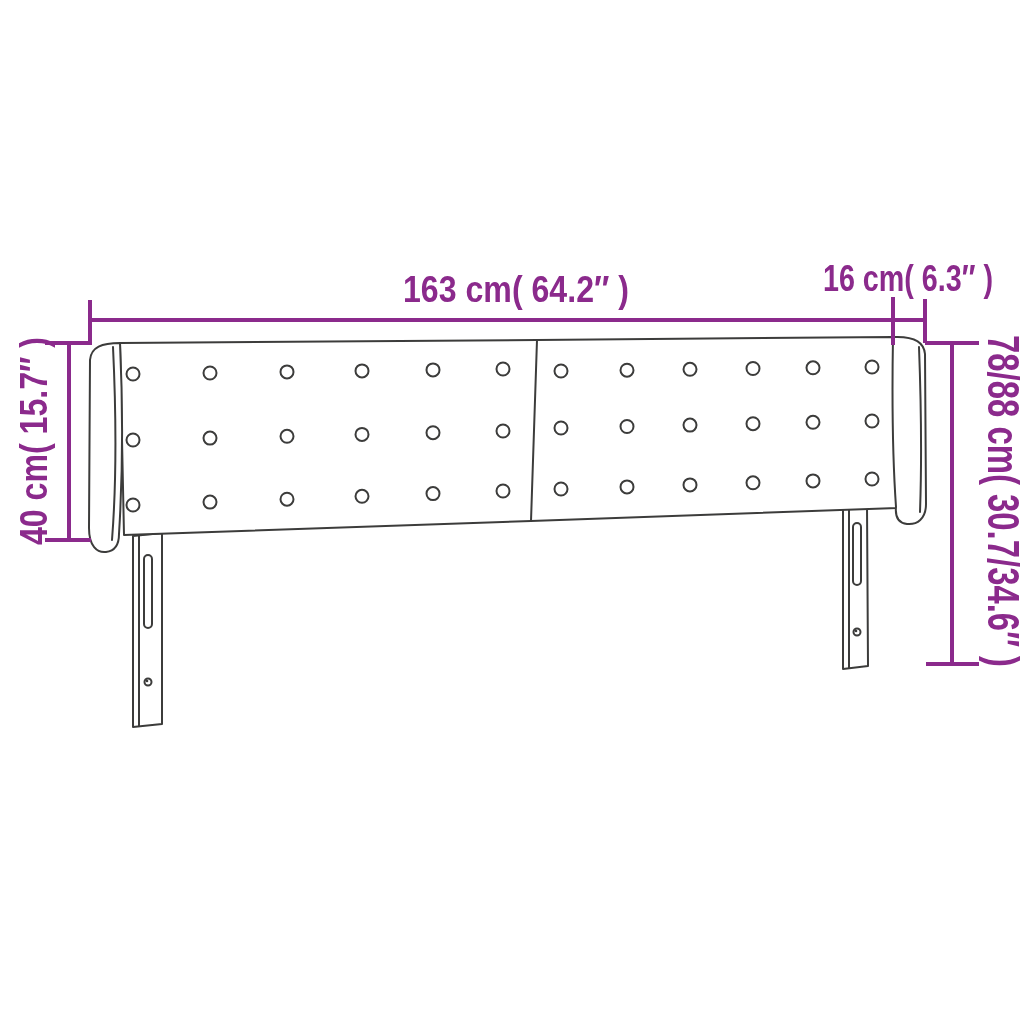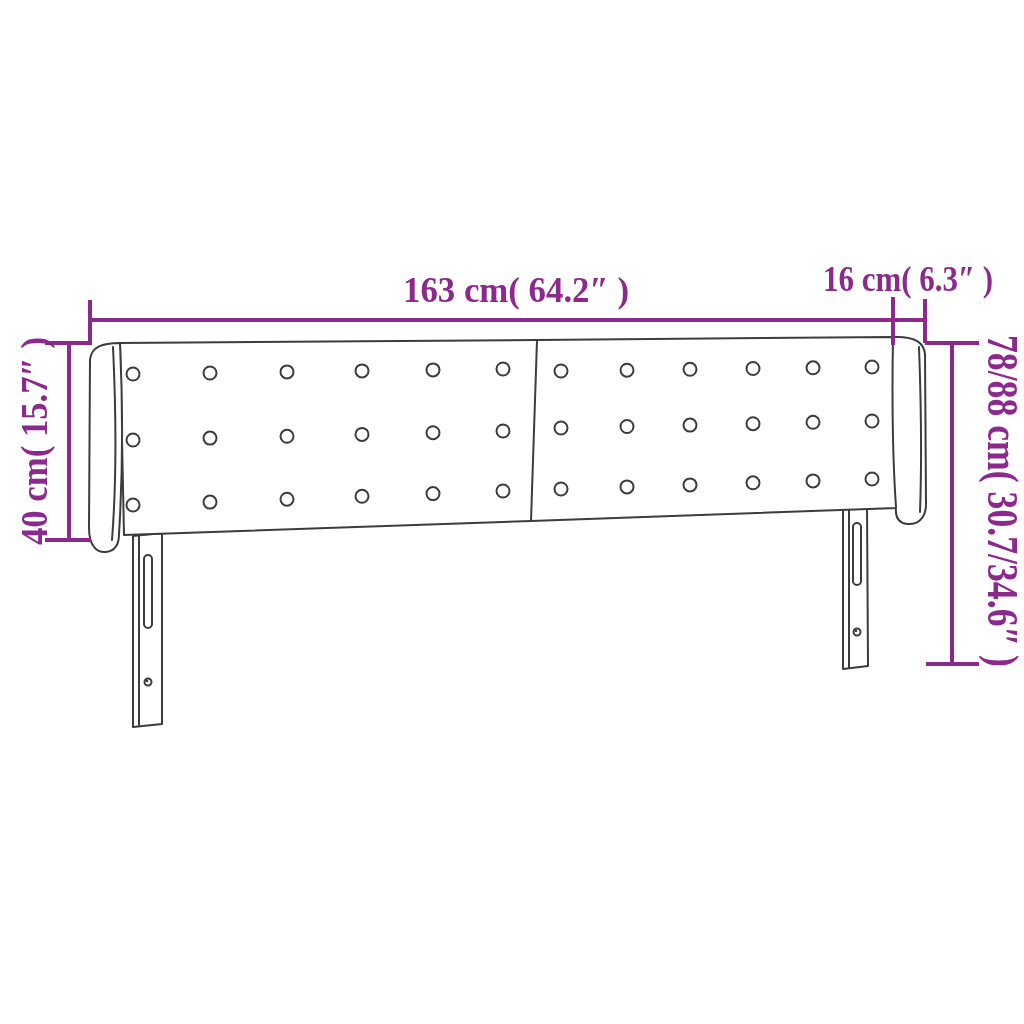--- a/index.html
+++ b/index.html
@@ -1,17 +1,17 @@
 <!DOCTYPE html>
 <html><head>
 <meta charset="utf-8">
 <style>
   html,body{margin:0;padding:0;background:#ffffff;}
   #stage{position:relative;width:1024px;height:1024px;background:#ffffff;overflow:hidden;
-         font-family:Liberation Serif, serif;}
+         font-family:Liberation Sans, sans-serif;}
   svg{position:absolute;left:0;top:0;}
   .ln{stroke:#3c3c3b;stroke-width:2;fill:none;stroke-linejoin:round;stroke-linecap:round;}
   .face{fill:#ffffff;}
   .dim{stroke:#8b2a8c;stroke-width:4;fill:none;stroke-linecap:butt;}
   .dim-label{fill:#8b2a8c;font-weight:bold;}
   .t-h{font-size:36px;}
   .t-v-left{font-size:38px;}
   .t-v-right{font-size:44px;}
 </style>
 </head>

